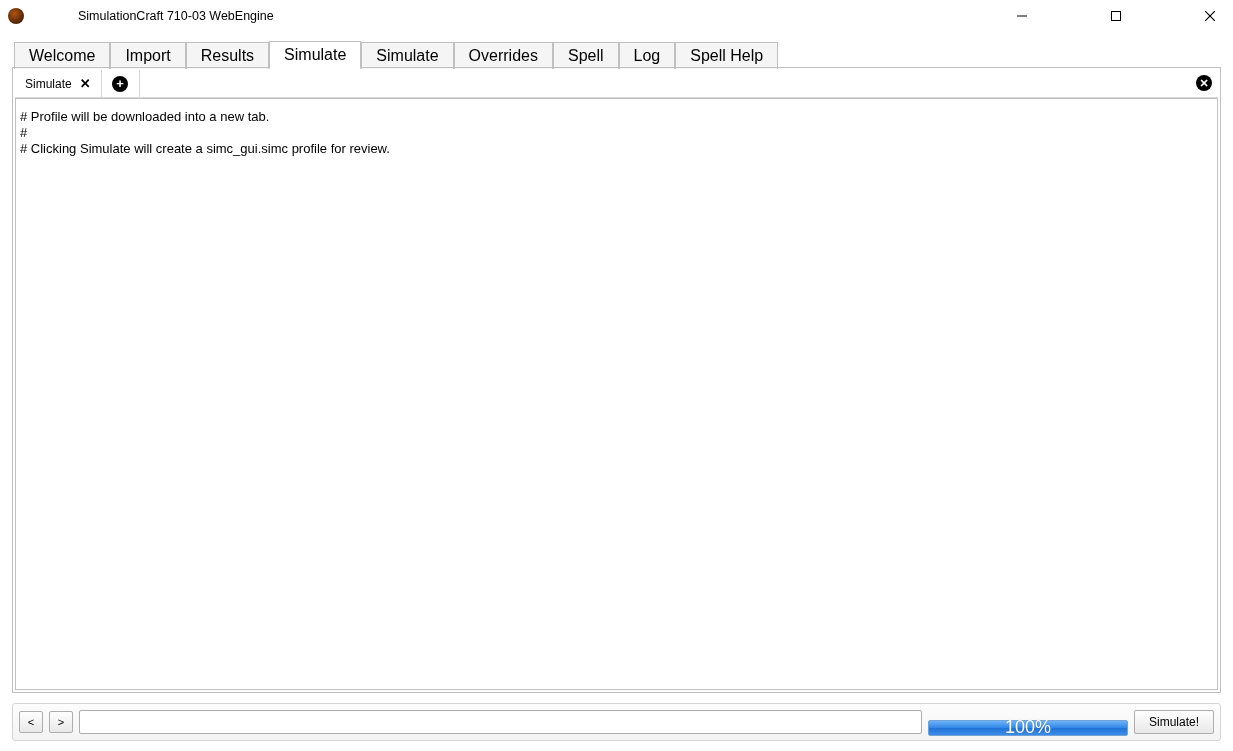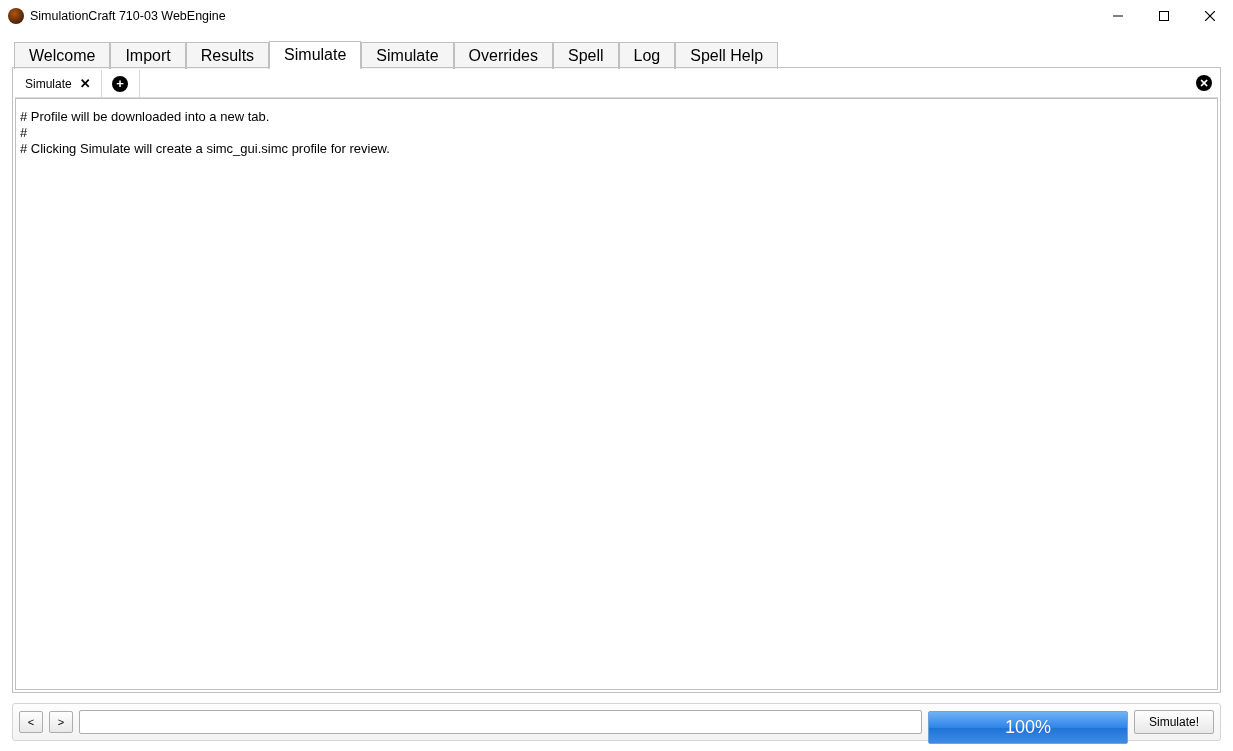--- a/index.html
+++ b/index.html
@@ -13,20 +13,21 @@
     overflow: hidden;
   }
   
   .titlebar {
     height: 32px;
     display: flex;
     align-items: center;
     padding-left: 8px;
     background: #ffffff;
     border-bottom: 1px solid #ffffff;
+    gap: 48px;
   }
   .titlebar .app-icon {
     width: 16px; height: 16px;
     border-radius: 50%;
     background: radial-gradient(circle at 40% 35%, #b05511 0%, #5c2a09 60%, #2a1204 100%);
     margin-right: 6px;
   }
   .titlebar .title-text {
     font-size: 12.5px;
     color: #000;
@@ -157,21 +158,21 @@
     user-select:none;
   }
   .url-input {
     flex: 1;
     height: 24px;
     border: 1px solid #adadad;
     background:#fff;
     border-radius: 2px;
   }
   .progress {
-    width: 200px; height: 33px;
+    width: 200px; height: 16px;
     border: 1px solid #70a4d9;
     border-radius: 2px;
     background: linear-gradient(#6fb2f7, #2f86e8 50%, #1f72d6 51%, #3d8ce6);
     color: #fff;
     font-size: 18px;
     display:flex;align-items:center;justify-content:center;
     text-shadow: 0 0 1px rgba(0,0,0,0.25);
     margin-top: 11px;
   }
   .sim-button {

